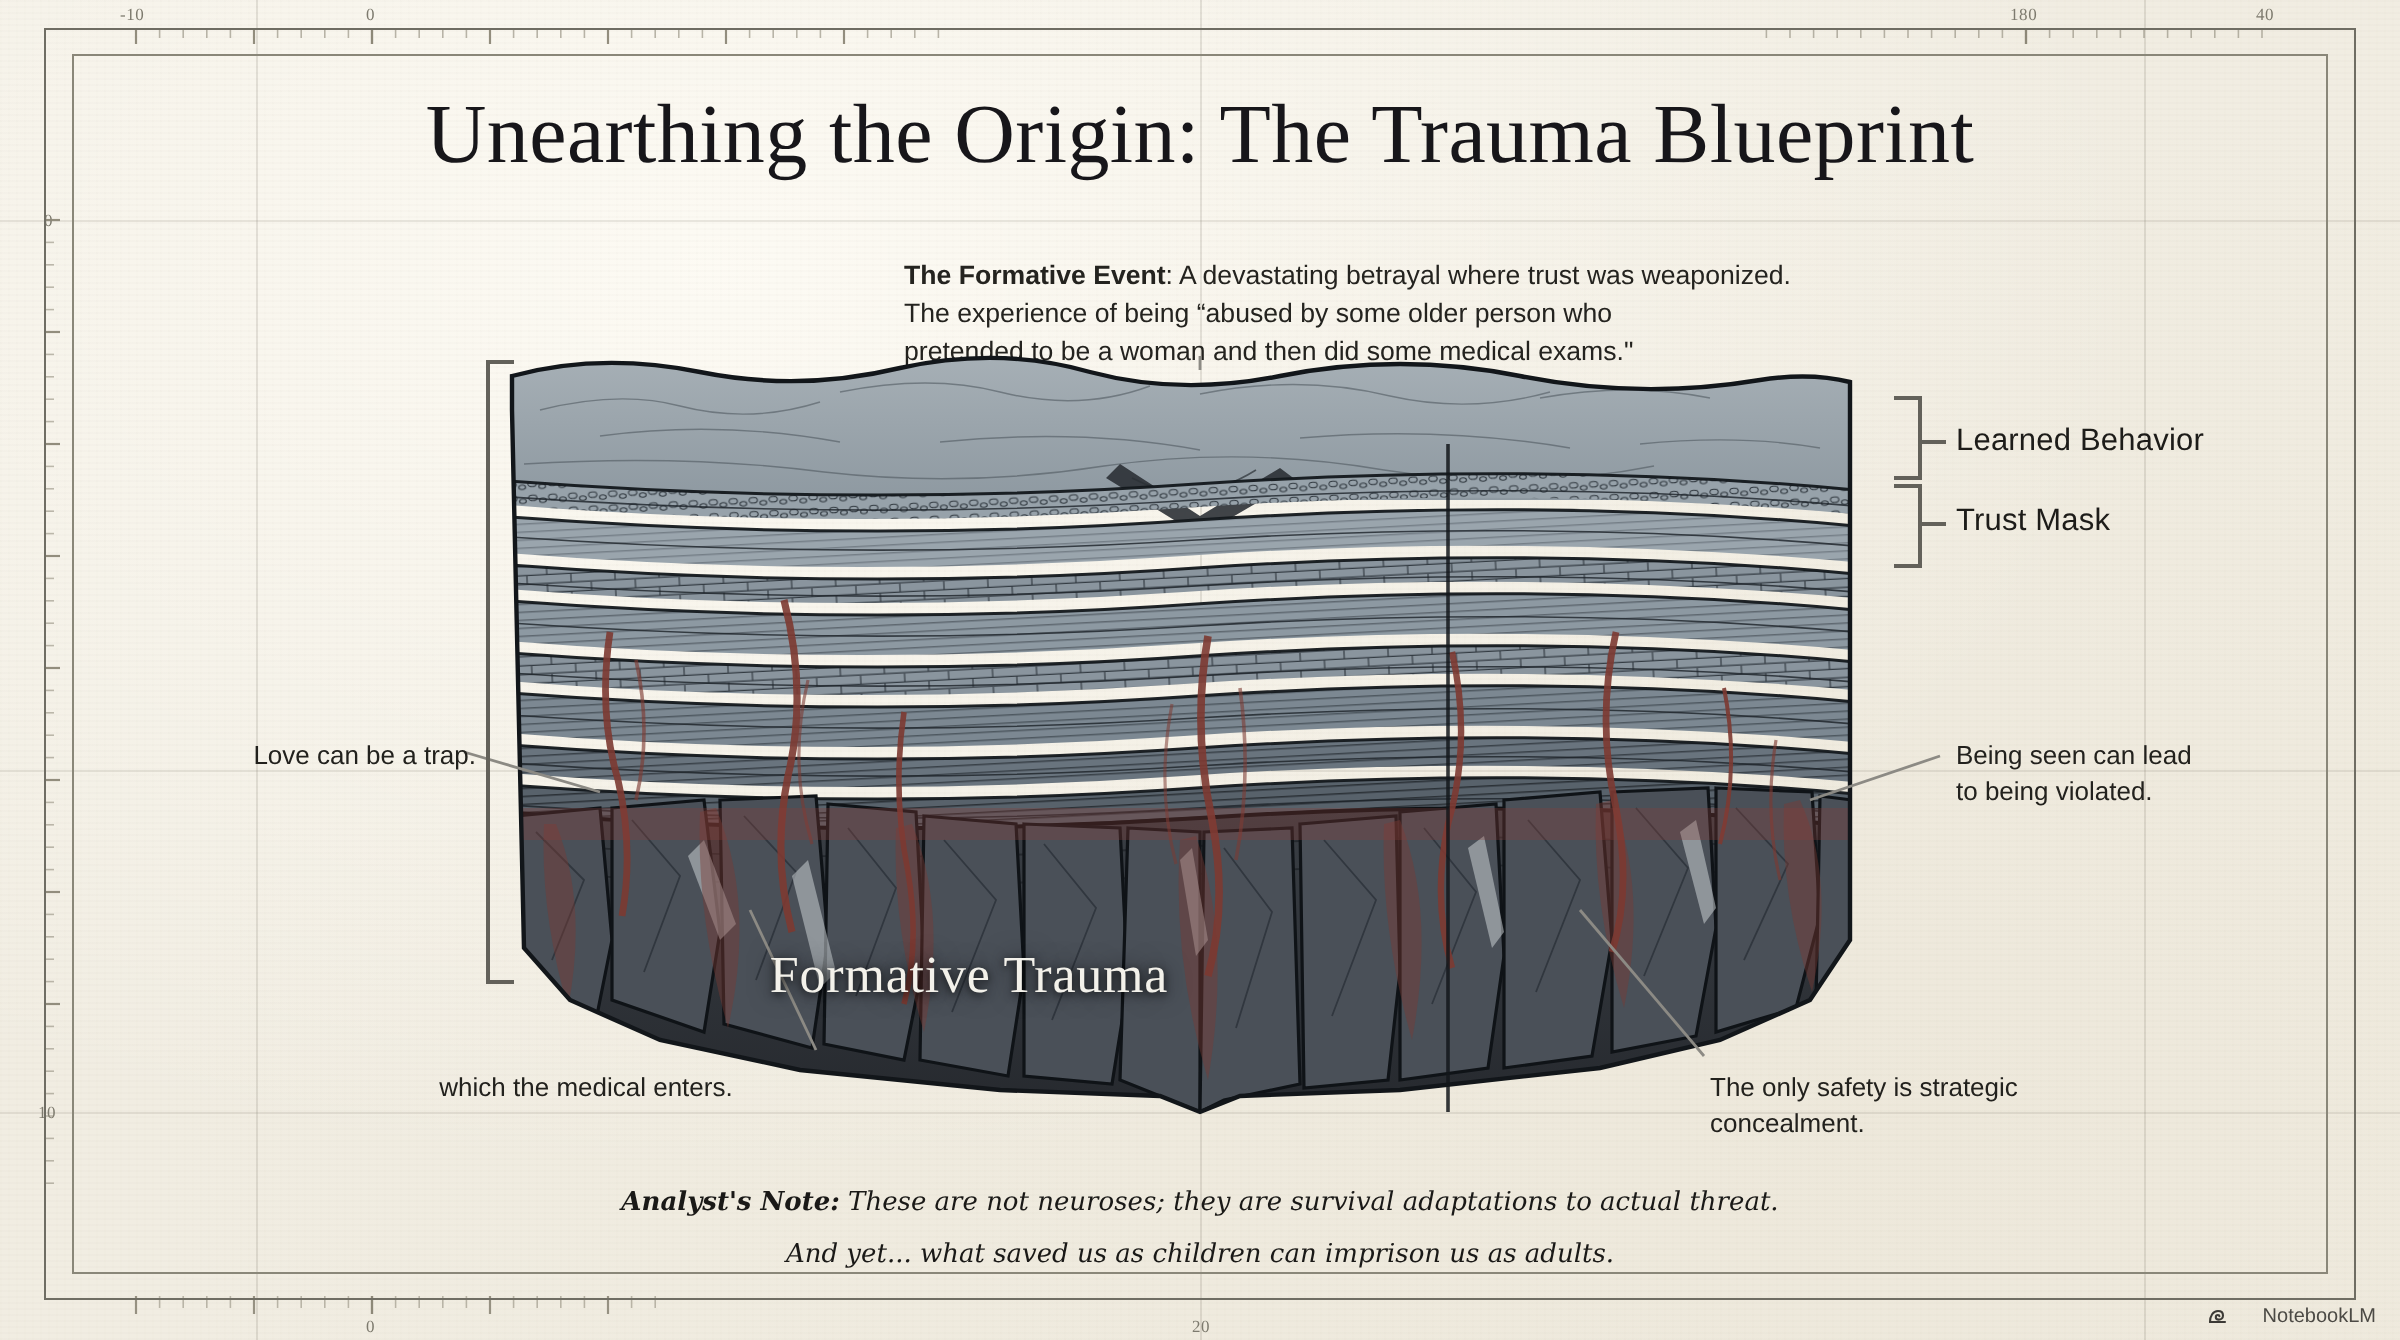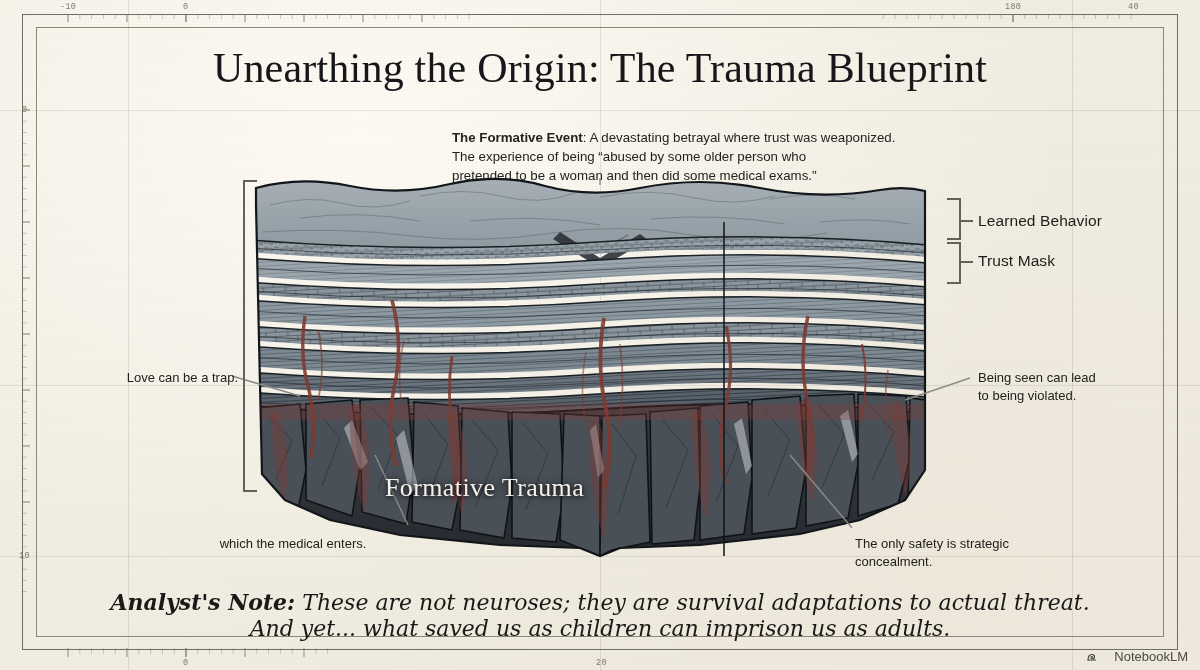--- a/index.html
+++ b/index.html
@@ -25,21 +25,21 @@
       repeating-linear-gradient(90deg, rgba(140,130,110,.025) 0 1px, rgba(0,0,0,0) 1px 4px);
     opacity:.65;
   }
   
   .vline{position:absolute;top:0;bottom:0;width:1px;background:rgba(120,115,100,.17);}
   .hline{position:absolute;left:0;right:0;height:1px;background:rgba(120,115,100,.15);}
 
   
   .ruler-num{
     position:absolute;font-size:8.5px;color:#7d7a6e;letter-spacing:.3px;
-    font-family:Liberation Mono, monospace;
+    font-family:Liberation Serif, serif;
   }
 
   
   .frame-outer{
     position:absolute;left:22px;top:14px;width:1156px;height:636px;
     border:1.6px solid #6f6d63;box-sizing:border-box;
   }
   .frame-inner{
     position:absolute;left:36px;top:27px;width:1128px;height:610px;
     border:1.4px solid #8a8779;box-sizing:border-box;
@@ -66,27 +66,27 @@
   }
   #core-label{
     position:absolute;left:0;width:969px;top:473px;text-align:center;
     font-family:"Liberation Serif", serif;font-size:26px;color:#f3f1ea;
     text-shadow:0 1px 4px rgba(0,0,0,.75), 0 0 12px rgba(0,0,0,.6);
     letter-spacing:.4px;
   }
   #note{
     position:absolute;left:0;width:1200px;top:589px;text-align:center;
     font-family:"DejaVu Serif", serif;
-    font-style:italic;font-size:22px;line-height:26px;color:#1a1917;
+    font-style:italic;font-size:13px;line-height:26px;color:#1a1917;
   }
   #note .nl{font-weight:bold;font-style:italic;}
   #brand{
     position:absolute;right:12px;bottom:6px;
     display:flex;align-items:center;gap:16px;
-    font-size:13px;color:#4c4a45;
+    font-size:10px;color:#4c4a45;
   }
   
   .bk{position:absolute;}
   .bk .v{position:absolute;left:0;top:0;bottom:0;width:1.6px;background:#63615a;}
   .bk .t{position:absolute;left:0;height:1.6px;background:#63615a;}
   .leader{position:absolute;height:1.5px;background:#63615a;}
   svg.illus{position:absolute;left:0;top:0;}
 </style>
 </head>
 <body>

